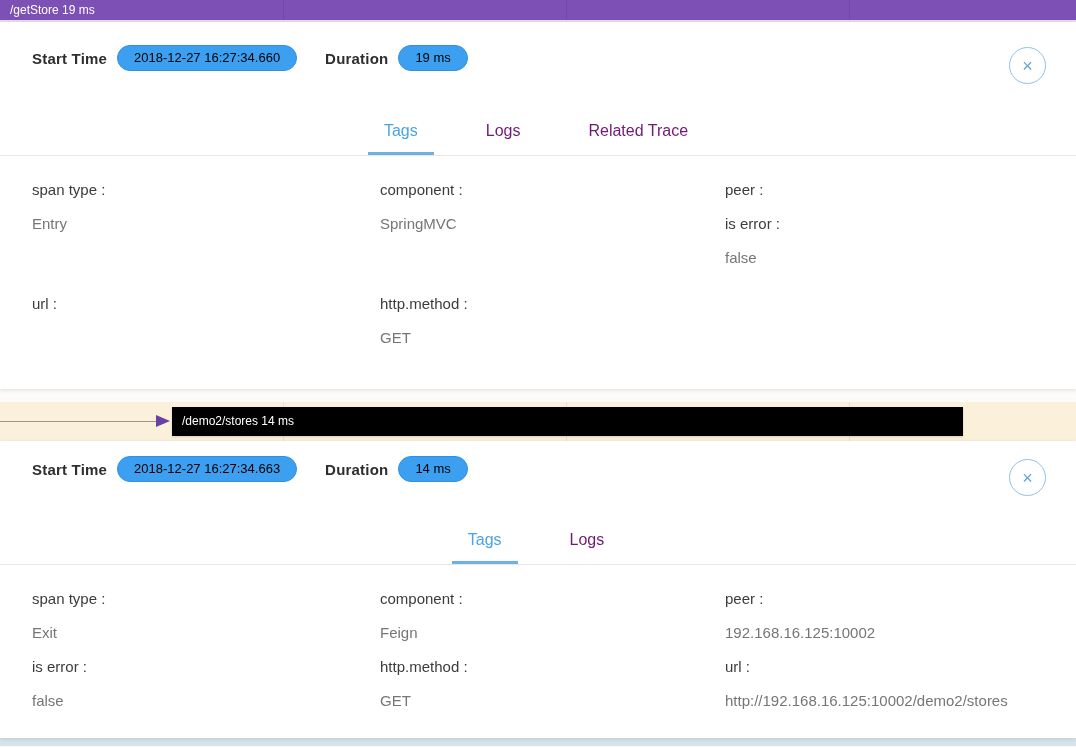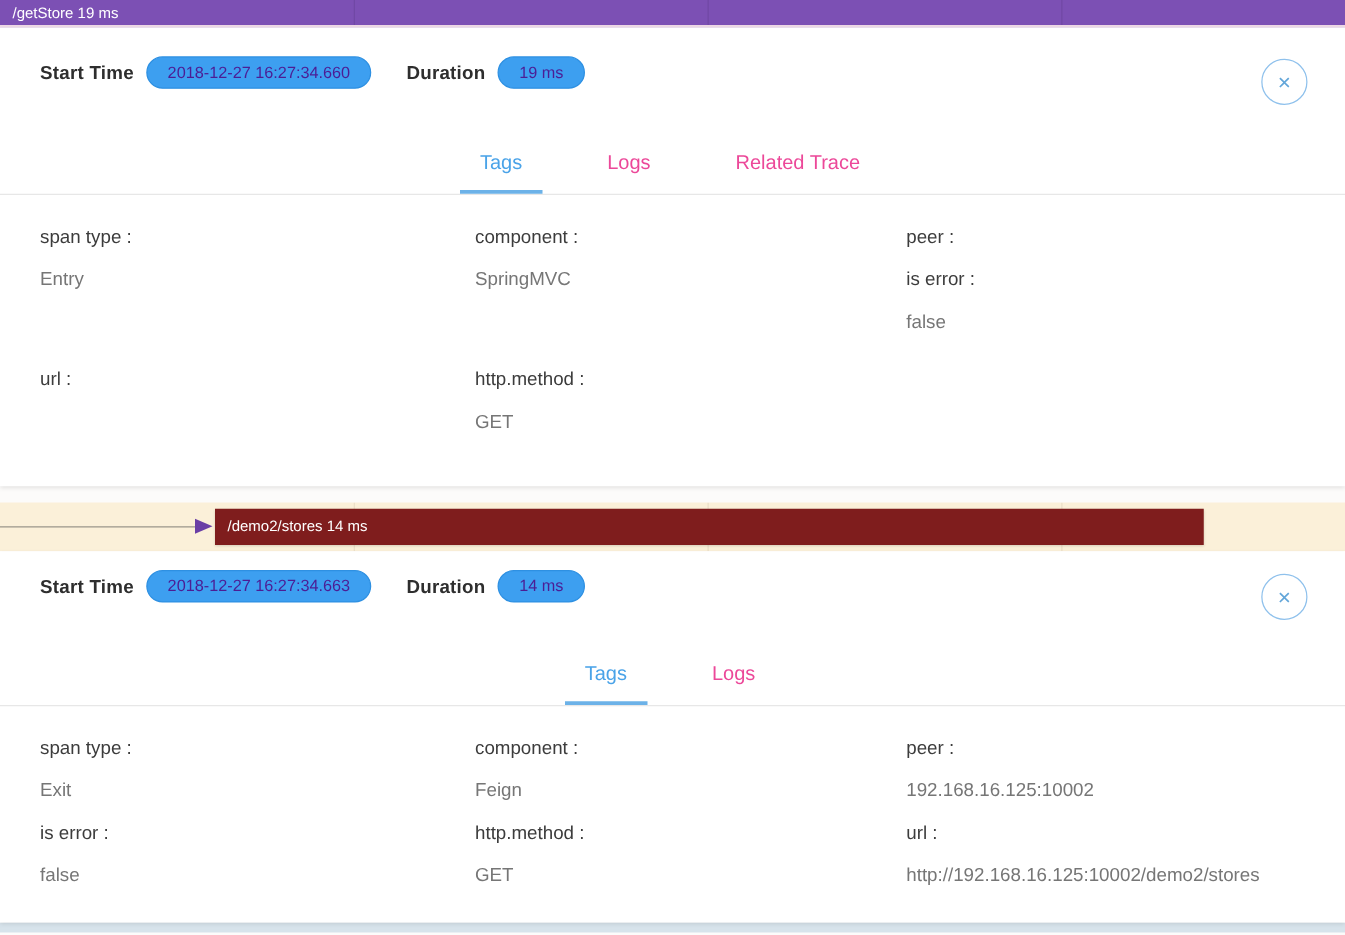--- a/index.html
+++ b/index.html
@@ -57,21 +57,21 @@
     left: 156px; top: 13px;
     width: 0; height: 0;
     border-left: 14px solid #6a3fa6;
     border-top: 6px solid transparent;
     border-bottom: 6px solid transparent;
   }
   .inner-trace-bar {
     position: absolute;
     left: 172px; top: 5px;
     width: 791px; height: 29px;
-    background: #7f1d1d;
+    background: #000000;
     box-shadow: 0 1px 2px rgba(0,0,0,0.15);
   }
   .inner-trace-bar .bar-label {
     color: #ffffff;
     font-size: 12px;
     line-height: 29px;
     padding-left: 10px;
     display: inline-block;
   }
 
@@ -97,21 +97,21 @@
   .hdr-label {
     font-size: 15px;
     font-weight: 700;
     color: #2e2e2e;
     letter-spacing: 0.2px;
   }
   .pill {
     display: inline-block;
     background: #3d9ff0;
     border: 1px solid #2e90e2;
-    color: #4c1d95;
+    color: #000000;
     font-size: 13px;
     border-radius: 13px;
     padding: 4px 16px;
     margin-left: 10px;
     margin-right: 28px;
     line-height: 16px;
     white-space: nowrap;
   }
   .pill.duration-pill { margin-right: 0; }
 
@@ -135,21 +135,21 @@
   .tabs {
     display: flex;
     padding-left: 32px;
     border-bottom: 1px solid #e7e7e7;
     justify-content: center;
   }
   .panel-1 .tabs { margin-top: 46px; }
   .panel-2 .tabs { margin-top: 44px; }
   .tab {
     font-size: 16px;
-    color: #ec4899;
+    color: #701a75;
     line-height: 24px;
     padding: 0 16px 9px 16px;
     margin-right: 36px;
     border-bottom: 3px solid transparent;
     cursor: pointer;
     white-space: nowrap;
   }
   .tab.active {
     color: #4aa3e8;
     border-bottom-color: #6cb2e8;

